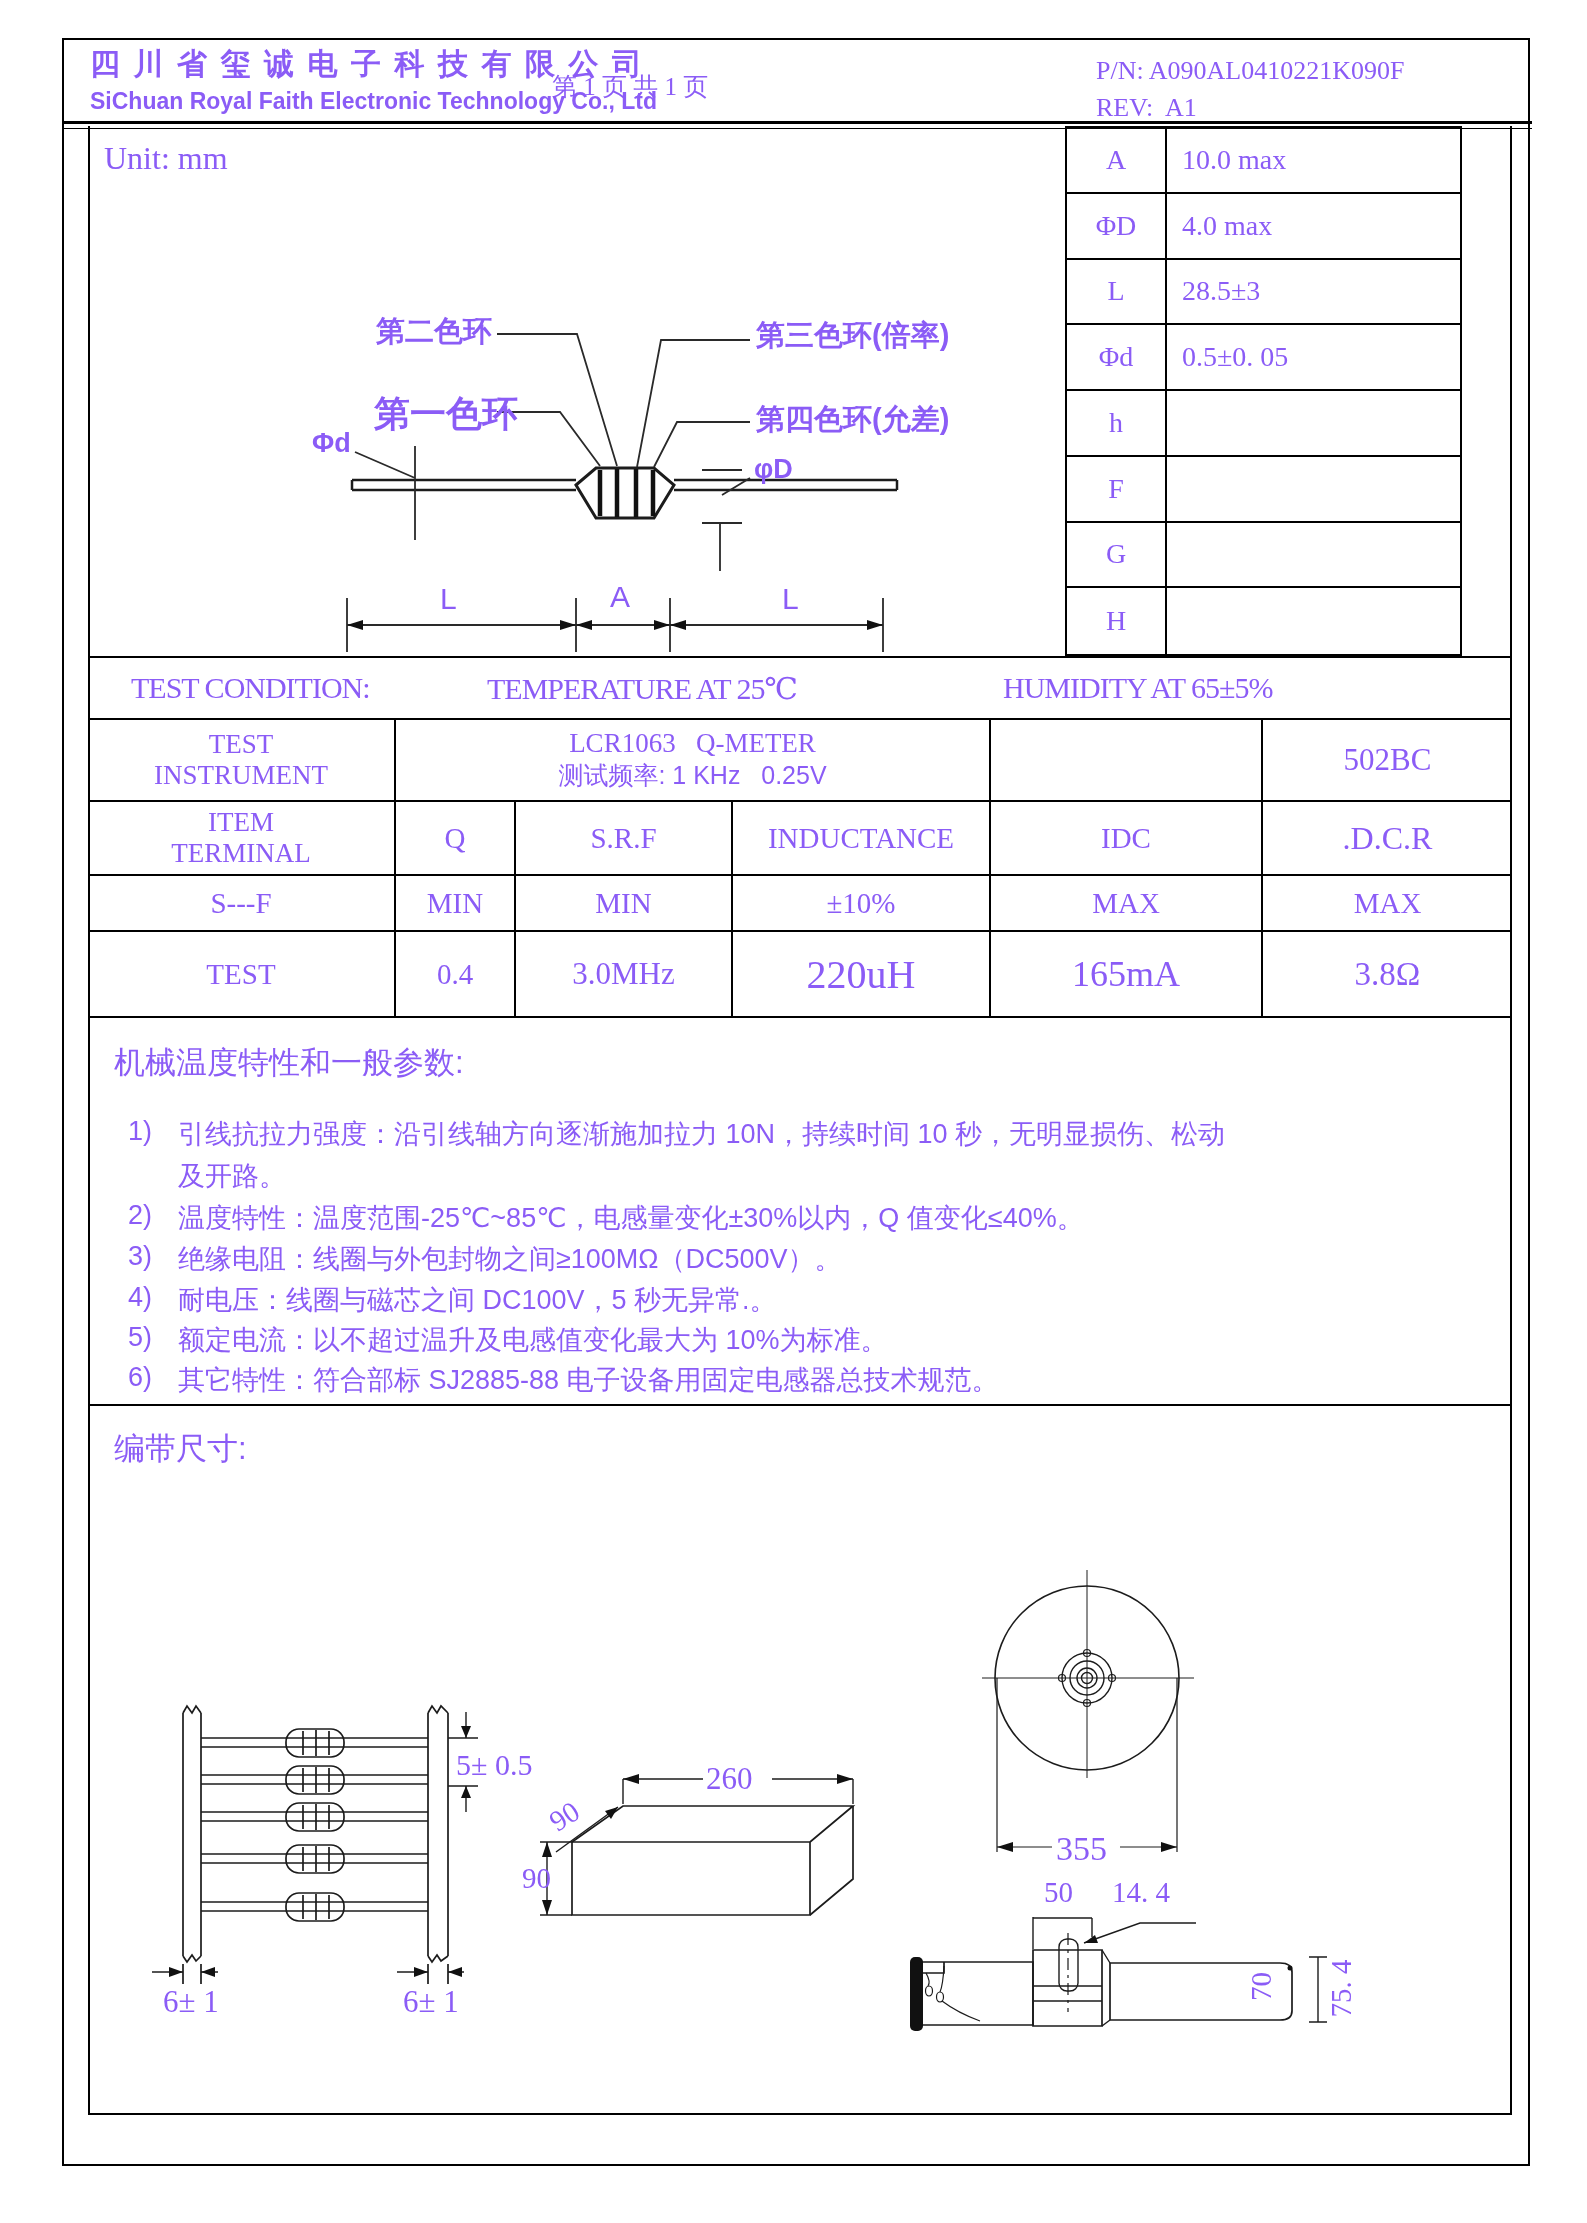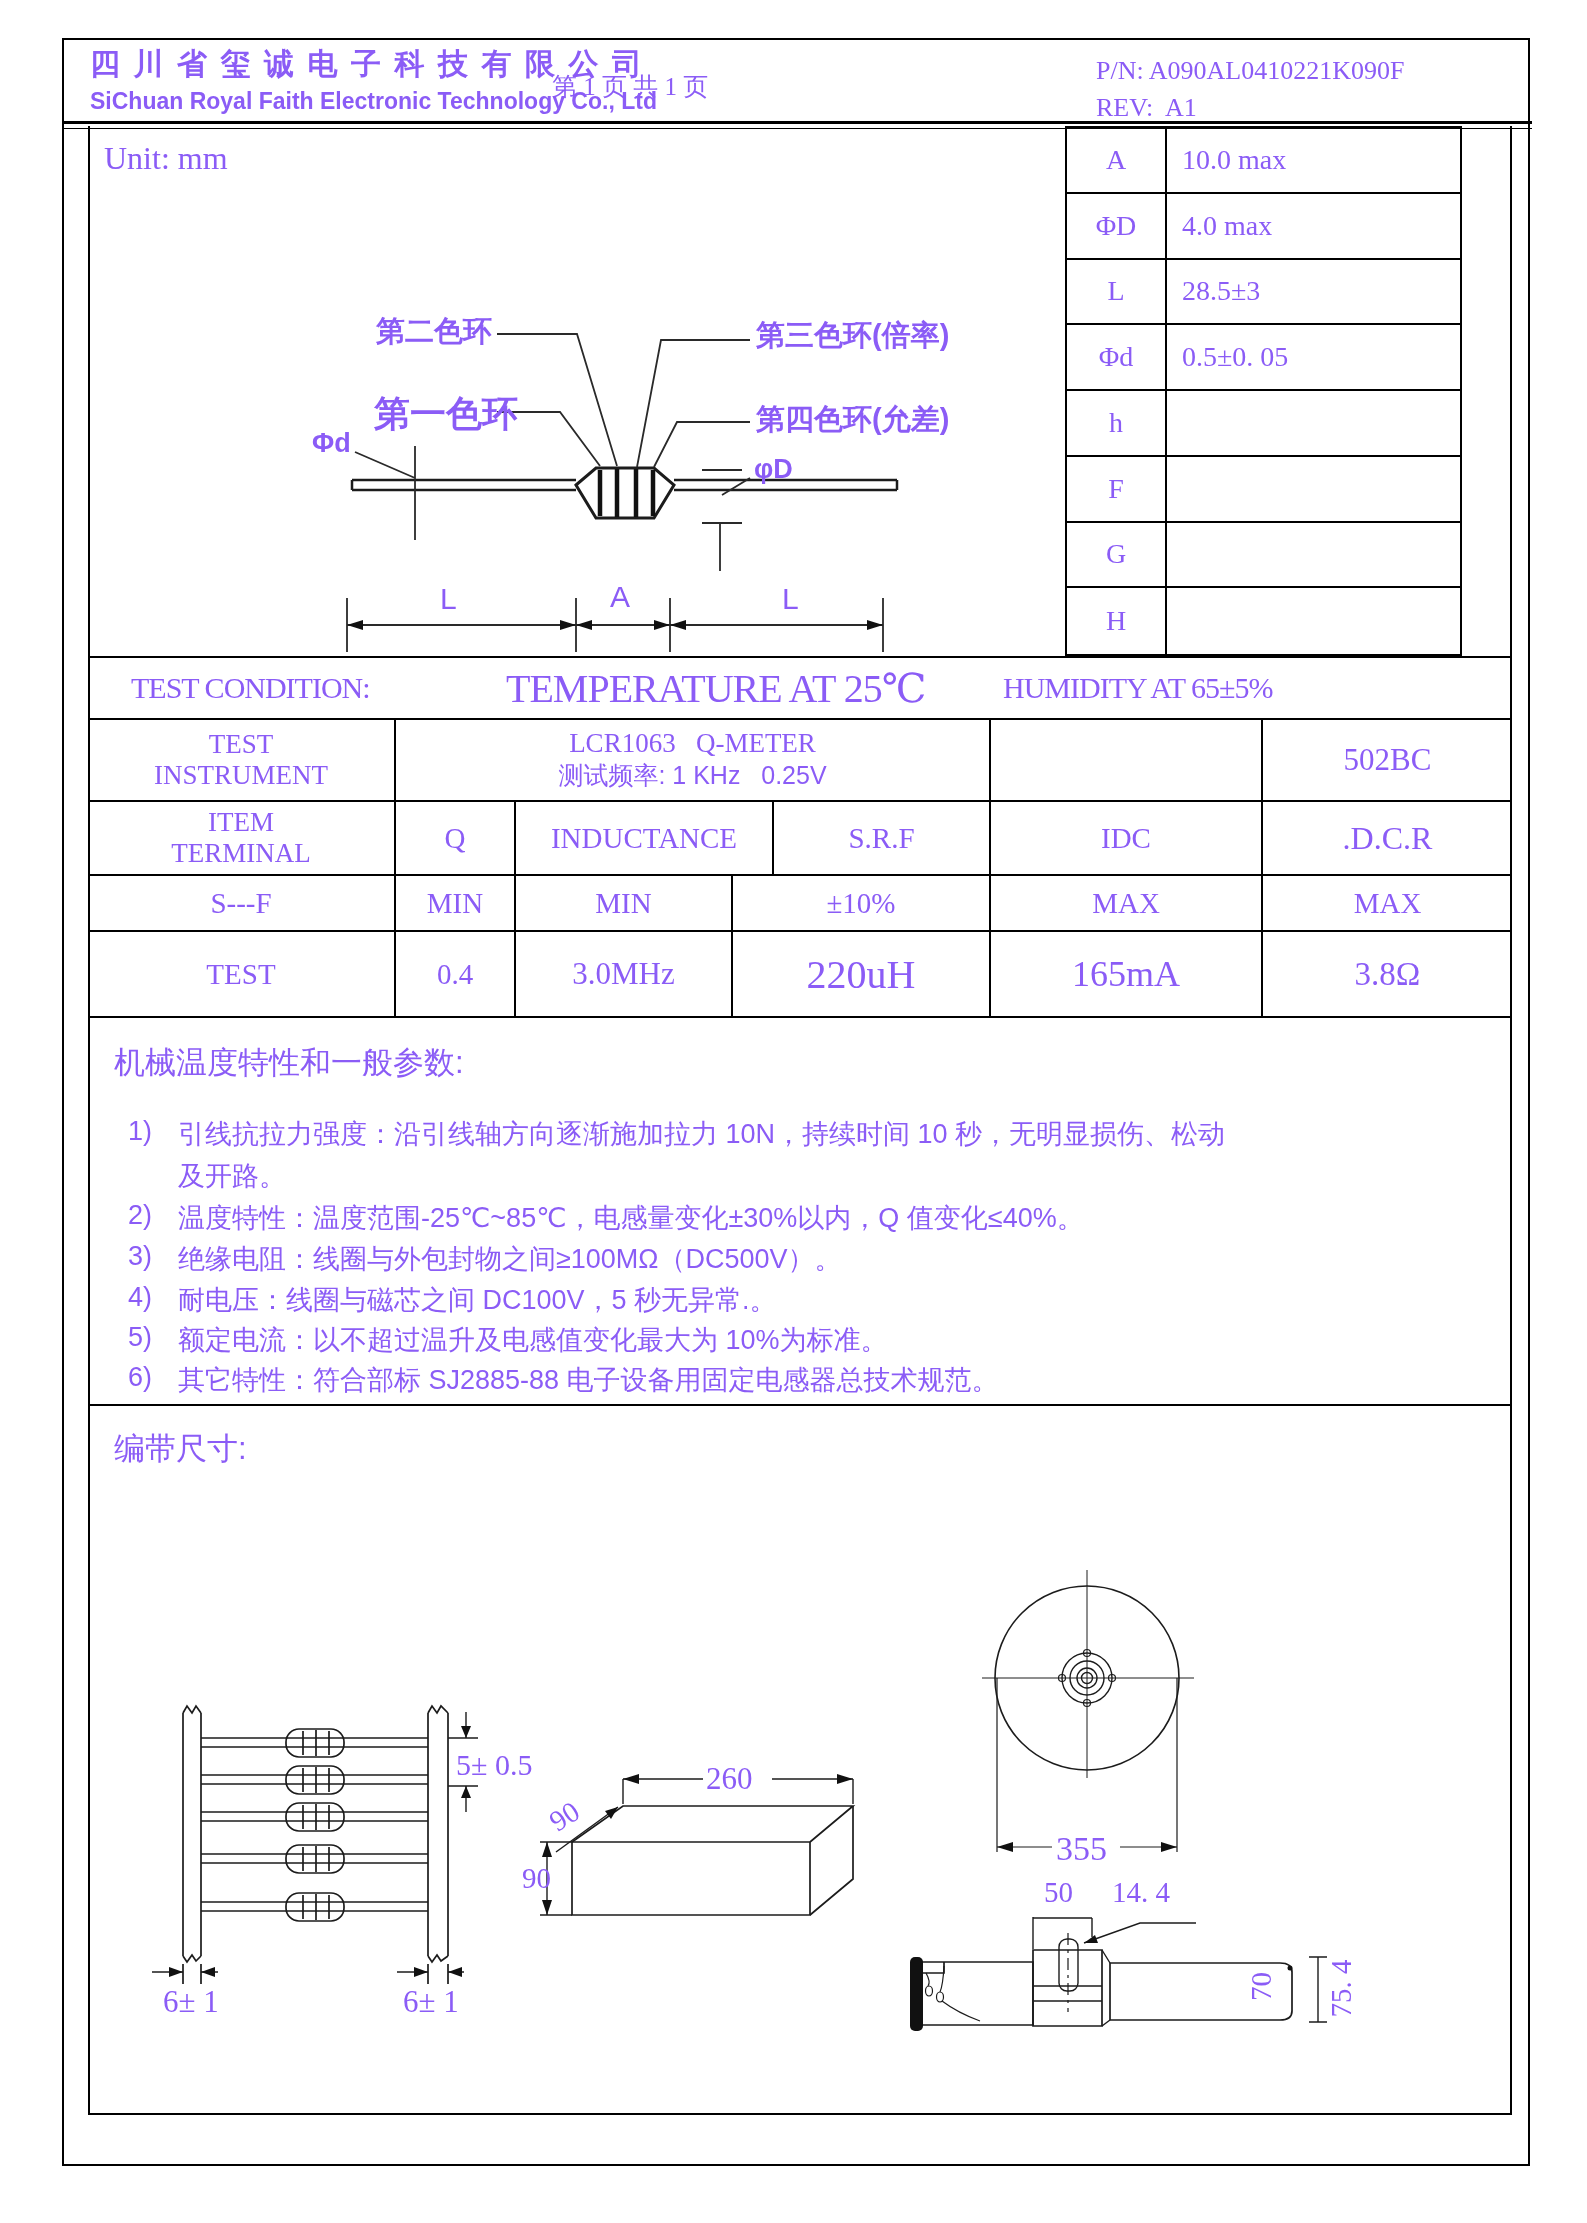--- a/index.html
+++ b/index.html
@@ -115,21 +115,21 @@
   <div class="lbl sans" style="left:312px;top:428px;font-size:27px;font-weight:bold;">Φd</div>
   <div class="lbl sans" style="left:756px;top:316px;font-size:29px;font-weight:bold;">第三色环(倍率)</div>
   <div class="lbl sans" style="left:756px;top:400px;font-size:29px;font-weight:bold;">第四色环(允差)</div>
   <div class="lbl sans" style="left:754px;top:454px;font-size:27px;font-weight:bold;">φD</div>
   <div class="lbl sans" style="left:440px;top:582px;font-size:30px;">L</div>
   <div class="lbl sans" style="left:610px;top:580px;font-size:30px;">A</div>
   <div class="lbl sans" style="left:782px;top:582px;font-size:30px;">L</div>
 
   <div class="trow" style="top:656px;height:62px;">
     <span class="lbl serif pre vc" style="left:43px;font-size:30px;letter-spacing:-1px;">TEST CONDITION:</span>
-    <span class="lbl serif pre vc" style="left:418px;font-size:40px;letter-spacing:-1px;">TEMPERATURE   AT   25℃</span>
+    <span class="lbl serif pre vc" style="left:399px;font-size:30px;letter-spacing:-1px;">TEMPERATURE   AT   25℃</span>
     <span class="lbl serif pre vc" style="left:915px;font-size:30px;letter-spacing:-1px;">HUMIDITY   AT   65±5%</span>
   </div>
 
   <div class="trow" style="top:718px;height:82px;">
     <div class="tcell serif" style="width:306px;font-size:27px;">
       <div>TEST</div>
       <div>INSTRUMENT</div>
     </div>
     <div class="tcell serif" style="width:595px;">
       <div class="pre" style="font-size:27px;">LCR1063   Q-METER</div>
@@ -138,22 +138,22 @@
     <div class="tcell" style="width:272px;"></div>
     <div class="tcell serif" style="flex:1;font-size:31px;">502BC</div>
   </div>
 
   <div class="trow" style="top:800px;height:74px;">
     <div class="tcell serif" style="width:306px;font-size:27px;">
       <div>ITEM</div>
       <div>TERMINAL</div>
     </div>
     <div class="tcell serif" style="width:120px;font-size:29px;">Q</div>
+    <div class="tcell serif" style="width:217px;font-size:29px;">S.R.F</div>
     <div class="tcell serif" style="width:258px;font-size:29px;">INDUCTANCE</div>
-    <div class="tcell serif" style="width:217px;font-size:29px;">S.R.F</div>
     <div class="tcell serif" style="width:272px;font-size:29px;">IDC</div>
     <div class="tcell serif" style="flex:1;font-size:32px;">.D.C.R</div>
   </div>
 
   <div class="trow" style="top:874px;height:56px;">
     <div class="tcell serif" style="width:306px;font-size:29px;">S---F</div>
     <div class="tcell serif" style="width:120px;font-size:29px;">MIN</div>
     <div class="tcell serif" style="width:217px;font-size:29px;">MIN</div>
     <div class="tcell serif" style="width:258px;font-size:29px;font-family:Liberation Serif, serif;">±10%</div>
     <div class="tcell serif" style="width:272px;font-size:29px;">MAX</div>

